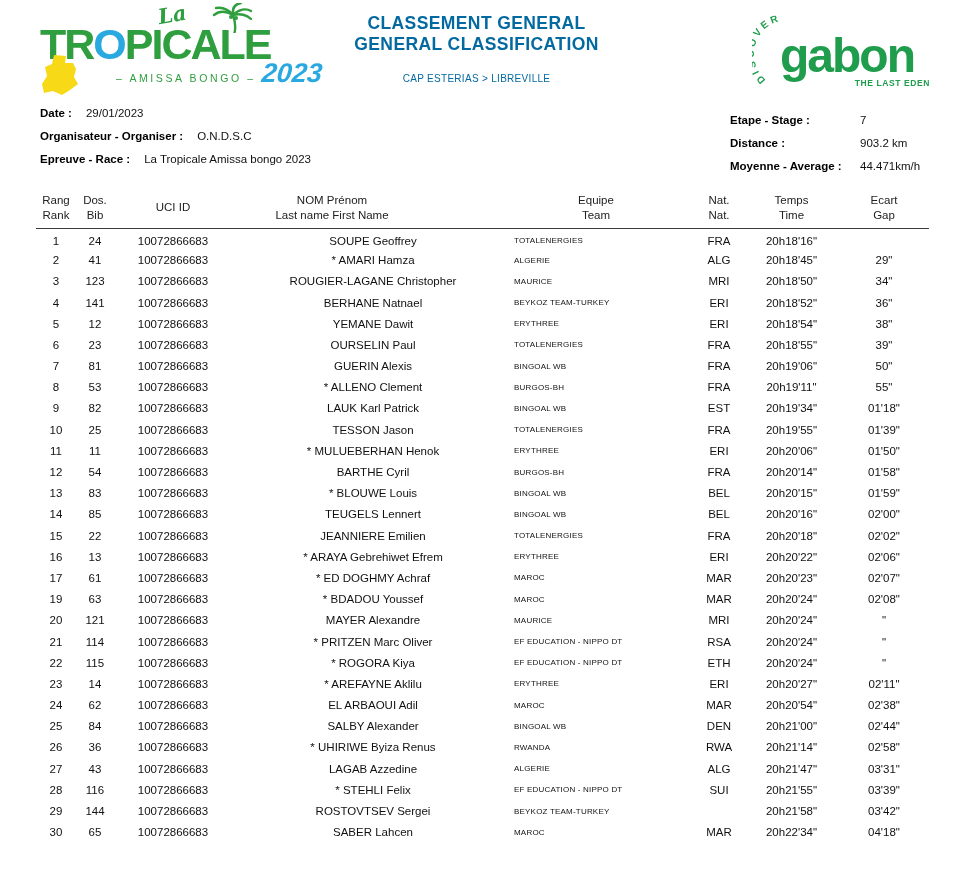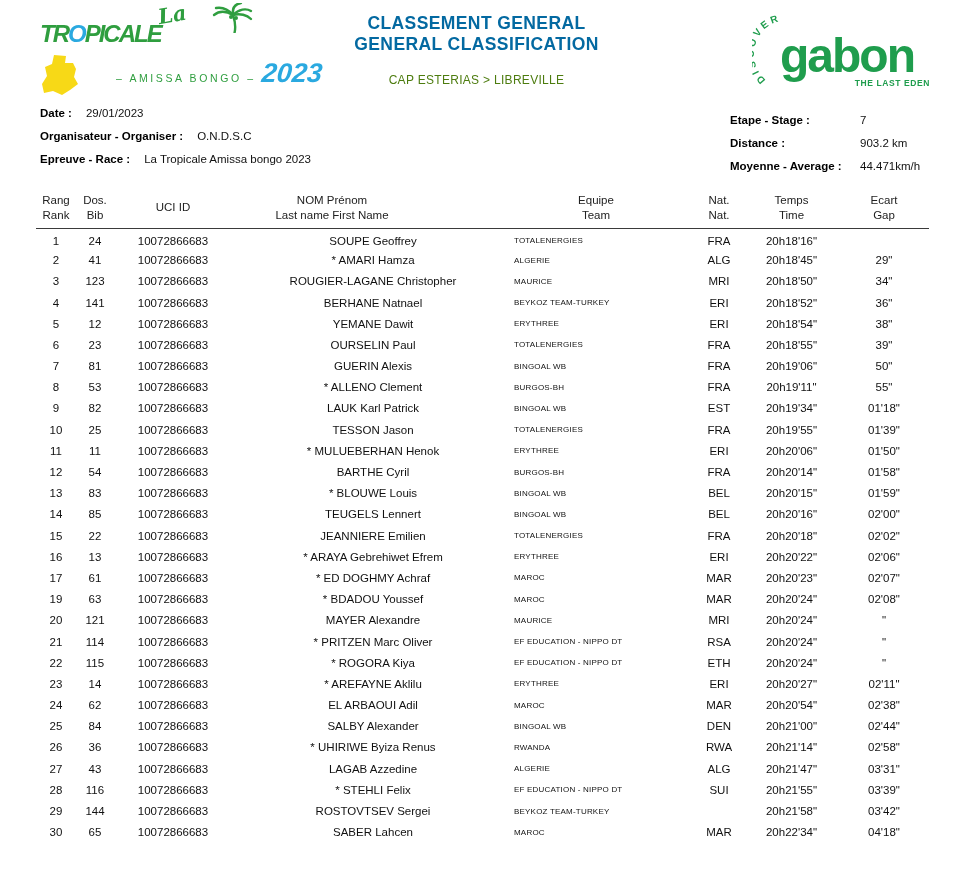--- a/index.html
+++ b/index.html
@@ -3,27 +3,27 @@
 <meta charset="utf-8">
 <style>
   * { margin:0; padding:0; box-sizing:border-box; }
   html,body { background:#ffffff; }
   body { font-family:"Liberation Sans", sans-serif; color:#1a1a1a; }
   .page { position:relative; width:953px; height:869px; background:#fff; overflow:hidden; }
 
   
   .title-block { position:absolute; left:0; right:0; top:13px; text-align:center; }
   .title-line { font-size:17.5px; font-weight:bold; letter-spacing:.4px; line-height:1.22; color:#0369a1; }
-  .route-line { margin-top:17px; font-size:12px; letter-spacing:.3px; color:#4d7c0f; }
+  .route-line { margin-top:17px; font-size:10px; letter-spacing:.3px; color:#0369a1; }
 
   
   .logo-left { position:absolute; left:40px; top:4px; width:285px; height:94px; }
   .la-script { position:absolute; left:118px; top:-2px; font-family:"DejaVu Serif", serif; font-style:italic; font-weight:bold; font-size:21px; color:#2f9e3f; transform:rotate(-10deg); }
   .palm { position:absolute; left:168px; top:-1px; }
-  .trop-word { position:absolute; left:0; top:16px; font-size:24px; font-weight:bold; font-style:italic; letter-spacing:-2px; color:#2f9e3f; white-space:nowrap; }
+  .trop-word { position:absolute; left:0; top:16px; font-size:43px; font-weight:bold; letter-spacing:-2px; color:#2f9e3f; white-space:nowrap; }
   .trop-word .o-blue { color:#2aa9e0; }
   .gabon-map { position:absolute; left:0px; top:50px; }
   .amissa { position:absolute; left:76px; top:68px; font-size:10.5px; font-weight:normal; letter-spacing:2.6px; color:#2f9e3f; white-space:nowrap; }
   .year { position:absolute; left:222px; top:54px; font-size:27px; font-weight:bold; font-style:italic; color:#2aa9e0; transform:skewX(-6deg); }
 
   
   .logo-right { position:absolute; left:752px; top:6px; width:185px; height:92px; }
 
   
   .info-left { position:absolute; left:40px; top:107px; font-size:11.5px; }

